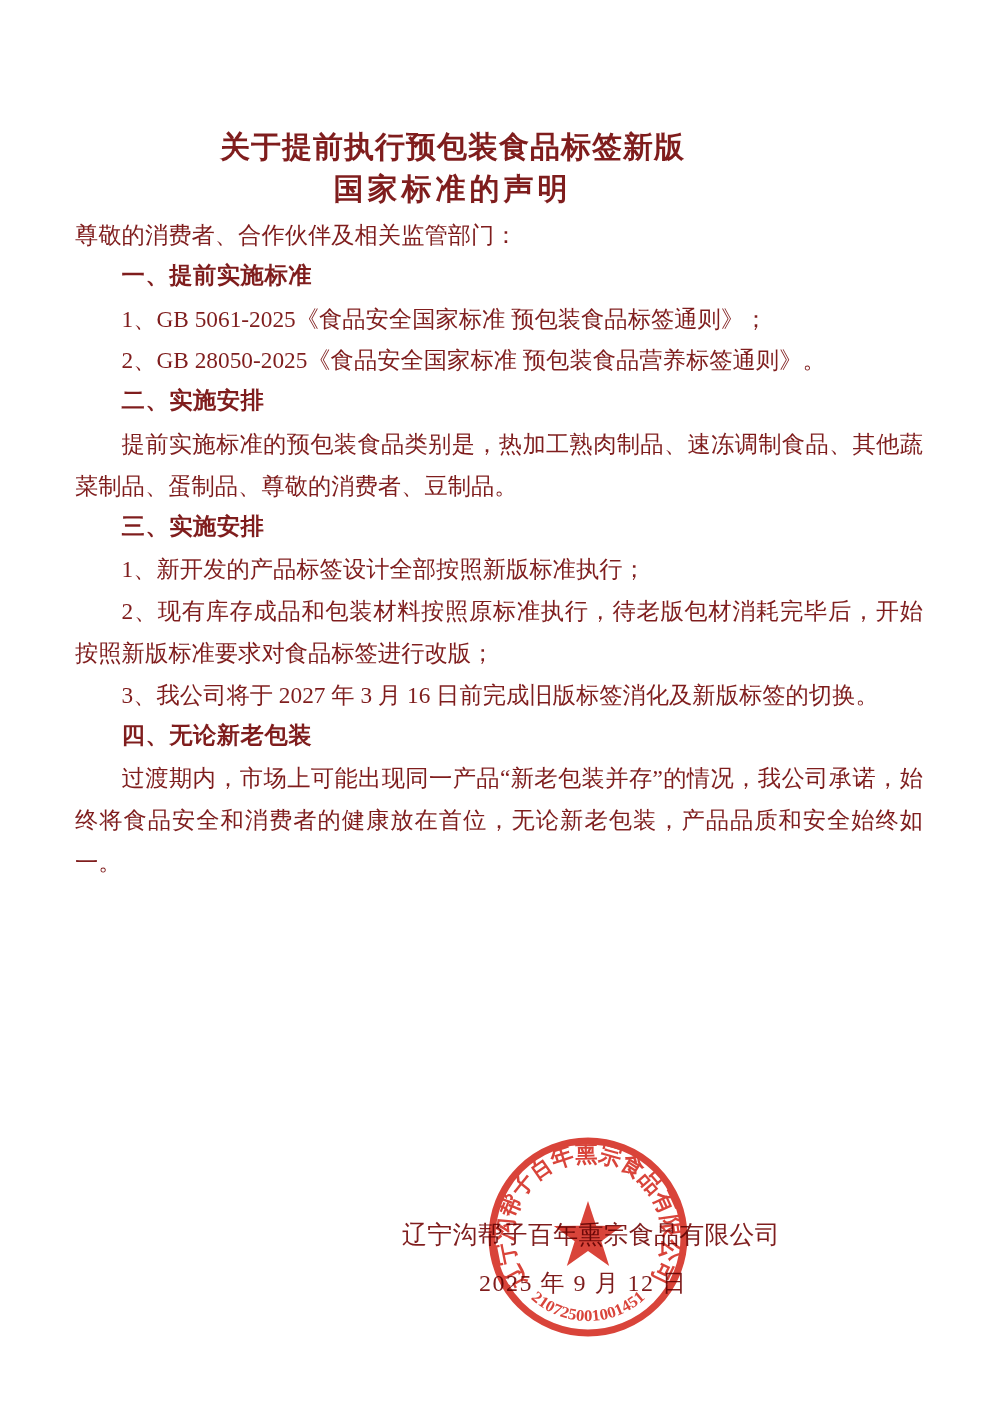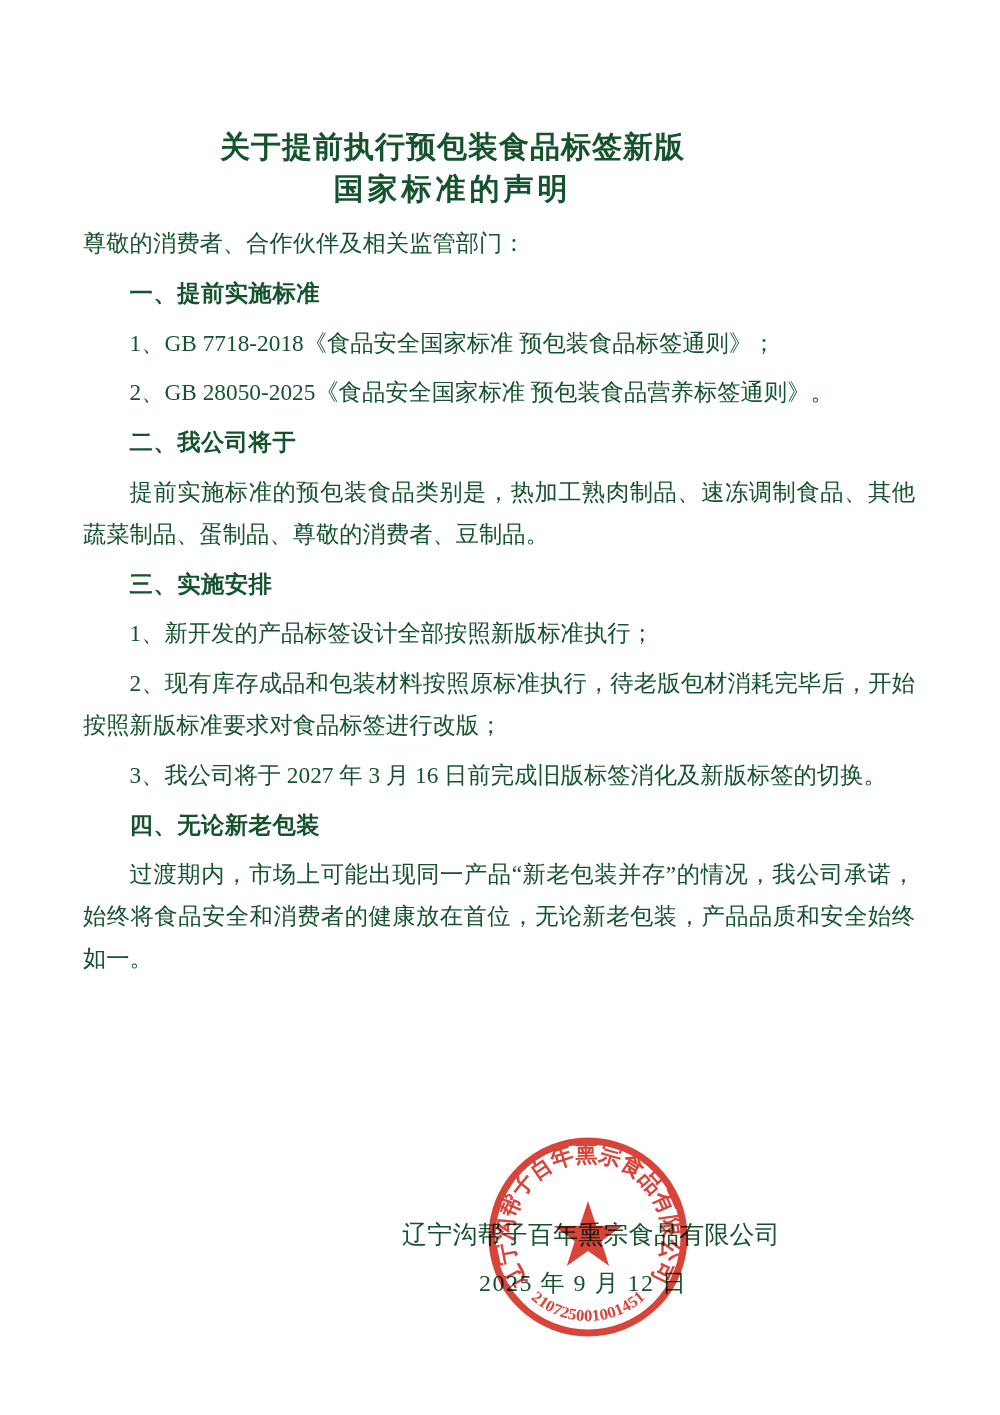--- a/index.html
+++ b/index.html
@@ -4,21 +4,21 @@
 <style>
   html, body { margin: 0; padding: 0; background: #e8e8e8; }
   .page {
     position: relative;
     width: 1000px;
     height: 1415px;
     margin: 0 auto;
     background: #ffffff;
     overflow: hidden;
     font-family: "Liberation Serif", "DejaVu Serif", serif;
-    color: #14532d;
+    color: #7f1d1d;
   }
   .doc-title {
     position: absolute;
     left: 0;
     top: 126px;
     width: 905px;
     text-align: center;
     font-size: 30px;
     font-weight: 700;
     line-height: 42px;
@@ -28,25 +28,25 @@
   .doc-body {
     position: absolute;
     left: 75px;
     top: 215px;
     width: 848px;
     font-size: 23.3px;
     line-height: 41.8px;
     text-align: justify;
     text-align-last: left;
   }
-  .para { margin: 8px; text-indent: 2em; }
+  .para { margin: 0; text-indent: 2em; }
   .para.salutation { text-indent: 0; }
   .para.heading {
     font-weight: 700;
-    font-family: Liberation Sans, sans-serif;
+    font-family: Liberation Mono, monospace;
     letter-spacing: 0.5px;
   }
   .sig-company {
     position: absolute;
     left: 402px;
     top: 1221px;
     font-size: 25px;
     line-height: 28px;
     letter-spacing: 0.2px;
     white-space: nowrap;
@@ -81,23 +81,23 @@
 <div class="page">
 
   <div class="doc-title">
     <div>关于提前执行预包装食品标签新版</div>
     <div class="title-line2">国家标准的声明</div>
   </div>
 
   <div class="doc-body">
       <div class="para salutation">尊敬的消费者、合作伙伴及相关监管部门：</div>
       <div class="para heading">一、提前实施标准</div>
-      <div class="para body">1、GB 7718-2018《食品安全国家标准 预包装食品标签通则》；</div>
+      <div class="para body">1、GB 5061-2025《食品安全国家标准 预包装食品标签通则》；</div>
       <div class="para body">2、GB 28050-2025《食品安全国家标准 预包装食品营养标签通则》。</div>
-      <div class="para heading">二、我公司将于</div>
+      <div class="para heading">二、实施安排</div>
       <div class="para body">提前实施标准的预包装食品类别是，热加工熟肉制品、速冻调制食品、其他蔬菜制品、蛋制品、尊敬的消费者、豆制品。</div>
       <div class="para heading">三、实施安排</div>
       <div class="para body">1、新开发的产品标签设计全部按照新版标准执行；</div>
       <div class="para body">2、现有库存成品和包装材料按照原标准执行，待老版包材消耗完毕后，开始按照新版标准要求对食品标签进行改版；</div>
       <div class="para body">3、我公司将于 2027 年 3 月 16 日前完成旧版标签消化及新版标签的切换。</div>
       <div class="para heading">四、无论新老包装</div>
       <div class="para body">过渡期内，市场上可能出现同一产品“新老包装并存”的情况，我公司承诺，始终将食品安全和消费者的健康放在首位，无论新老包装，产品品质和安全始终如一。</div>
     </div>
 
   <div class="sig-company">辽宁沟帮子百年熏宗食品有限公司</div>

